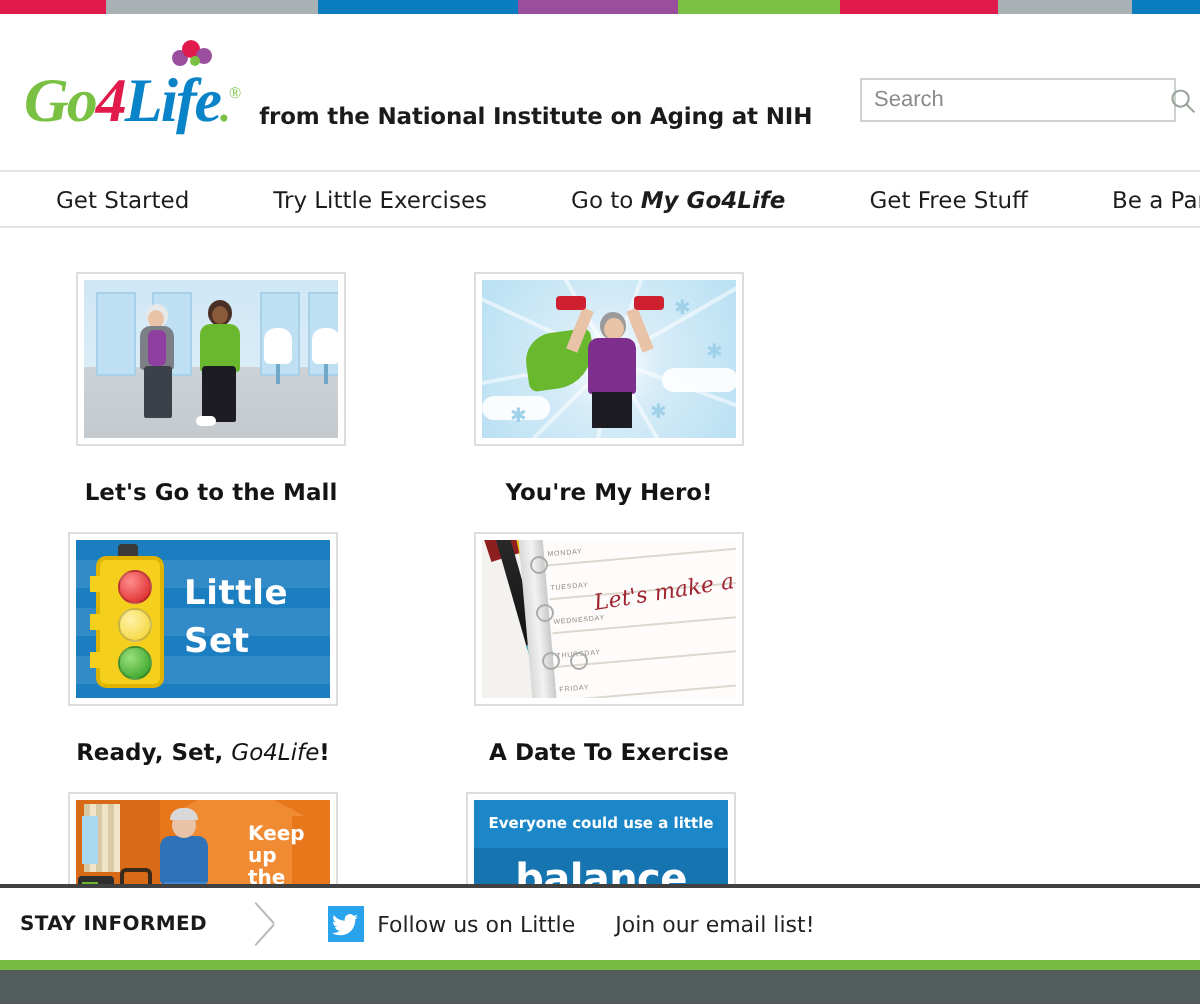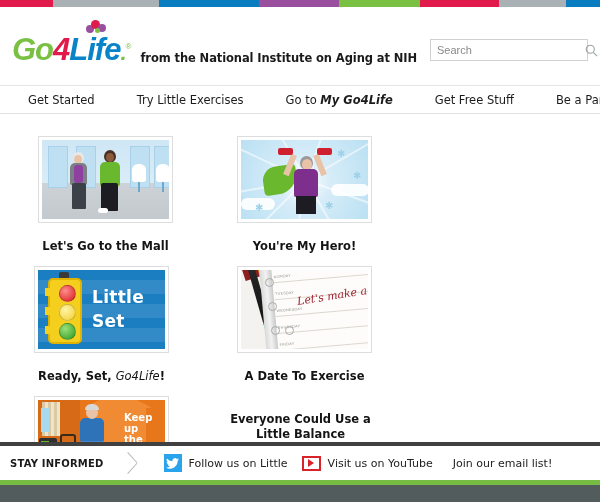--- a/index.html
+++ b/index.html
@@ -23,21 +23,21 @@
   }
   .logo-wrap {
     position: absolute;
     left: 12px;
     top: 24px;
     display: flex;
     align-items: flex-end;
   }
   .logo {
     position: relative;
-    font-family: Liberation Sans, sans-serif;
+    font-family: Liberation Serif, serif;
     font-weight: bold;
     font-style: italic;
     font-size: 31px;
     line-height: 31px;
     letter-spacing: -1px;
     white-space: nowrap;
   }
   .logo .g1 { color: #7ac143; }
   .logo .g4 { color: #e01b4c; }
   .logo .g2 { color: #0a84c8; }
@@ -297,21 +297,21 @@
   .t-bal .rt { height: 30%; font-size: 7.5px; line-height: 9px; font-weight: 600; }
   .t-bal .rm { height: 38%; font-size: 20px; font-weight: bold; background: #1675b0; letter-spacing: -.3px; }
   .t-bal .rb { height: 32%; font-size: 7.5px; font-weight: 600; }
 
   
   .footer {
     position: absolute;
     left: 0; bottom: 0; width: 600px;
   }
   .footer-top {
-    border-top: 4px solid #404040;
+    border-top: 2px solid #404040;
     height: 38px;
     display: flex;
     align-items: center;
     background: #fff;
     padding-left: 10px;
   }
   .stay {
     font-family: "DejaVu Sans", sans-serif;
     font-size: 10px;
     font-weight: bold;
@@ -552,43 +552,44 @@
           <div>the</div>
           <div>good</div>
           <div>work!</div>
         </div>
       </div>
     </div>
     <div class="caption">Keep Up the Good Work!</div>
   </div>
 
   <div class="card">
+    <div class="thumb">
+      <div class="thumb-inner t-bal">
+        <div class="r rt">Everyone could use a little</div>
+        <div class="r rm">balance</div>
+        <div class="r rb">in their lives...</div>
+      </div>
+    </div>
     <div class="caption">Everyone Could Use a Little Balance</div>
   </div>
 
 </div>
 
 <div class="footer">
   <div class="footer-top">
     <div class="stay">STAY INFORMED</div>
     <div class="chev"></div>
 
     <a href="#" class="fitem" style="text-decoration:none">
       <span class="tw-box">
         <svg width="13" height="11" viewBox="0 0 24 20">
             <path fill="#ffffff" d="M24 2.6a9.6 9.6 0 0 1-2.8.8A4.9 4.9 0 0 0 23.3.4a9.7 9.7 0 0 1-3.1 1.2A4.9 4.9 0 0 0 11.8 6a13.9 13.9 0 0 1-10-5.1A4.9 4.9 0 0 0 3.3 7.4 4.8 4.8 0 0 1 1 6.8v.1a4.9 4.9 0 0 0 3.9 4.8 5 5 0 0 1-2.2.1 4.9 4.9 0 0 0 4.6 3.4A9.9 9.9 0 0 1 0 17.3a13.9 13.9 0 0 0 7.5 2.2c9.1 0 14-7.5 14-14v-.7A9.9 9.9 0 0 0 24 2.6z"></path>
           </svg>
       </span>
       <span class="lbl">Follow us on Little</span>
     </a>
 
-    <a href="#" class="fitem" style="text-decoration:none">
-      <span class="yt-box">
-          <span class="yt-tri"></span>
-        </span>
-      <span class="lbl">Visit us on YouTube</span>
-    </a>
 
     <span class="joinlbl">Join our email list!</span>
   </div>
   <div class="green-rule"></div>
   <div class="dark-footer"></div>
 </div>
 
 </body></html>

